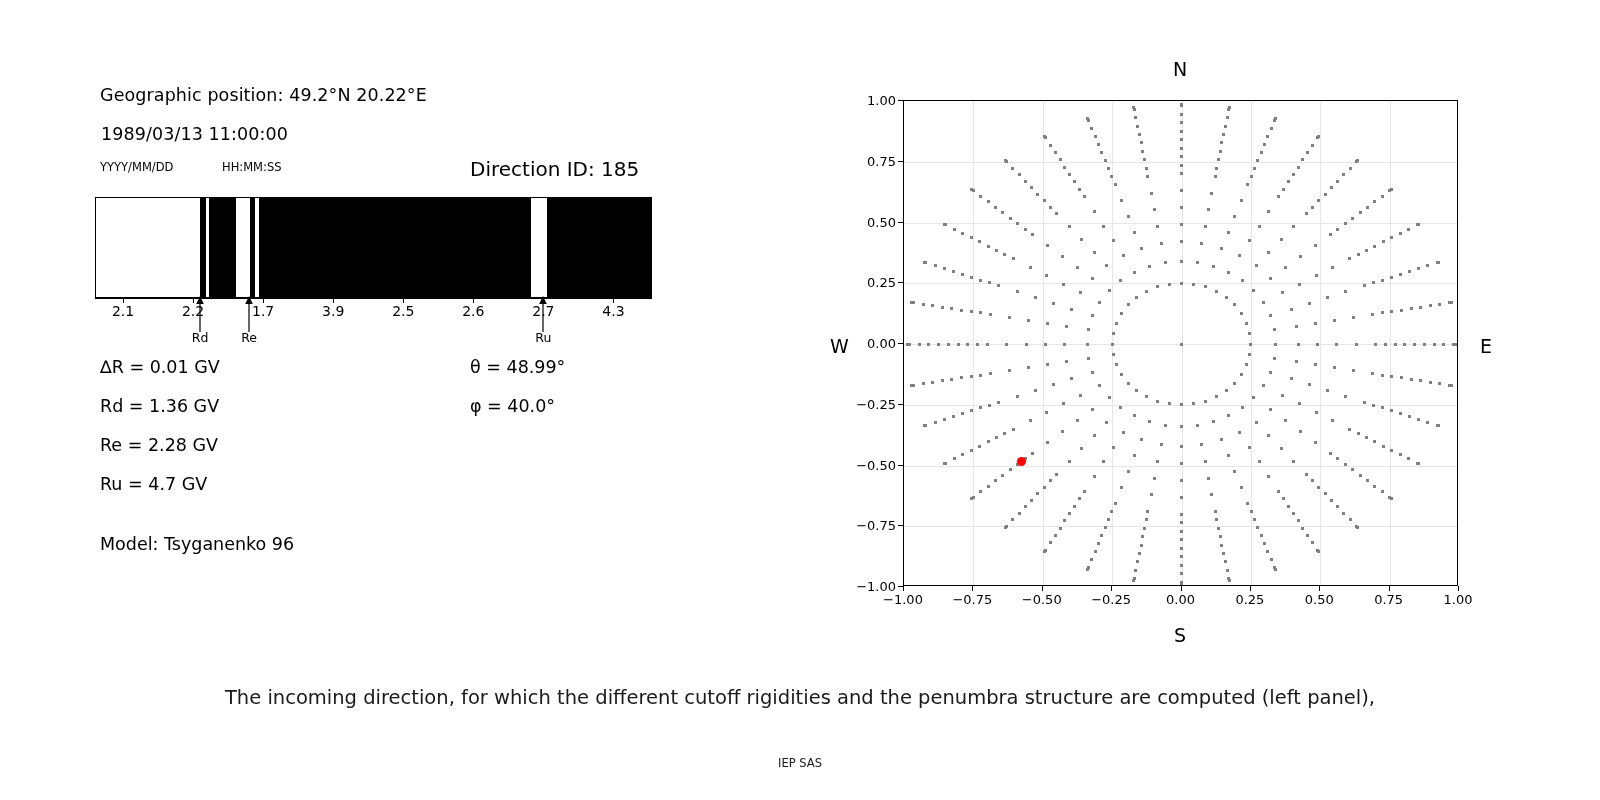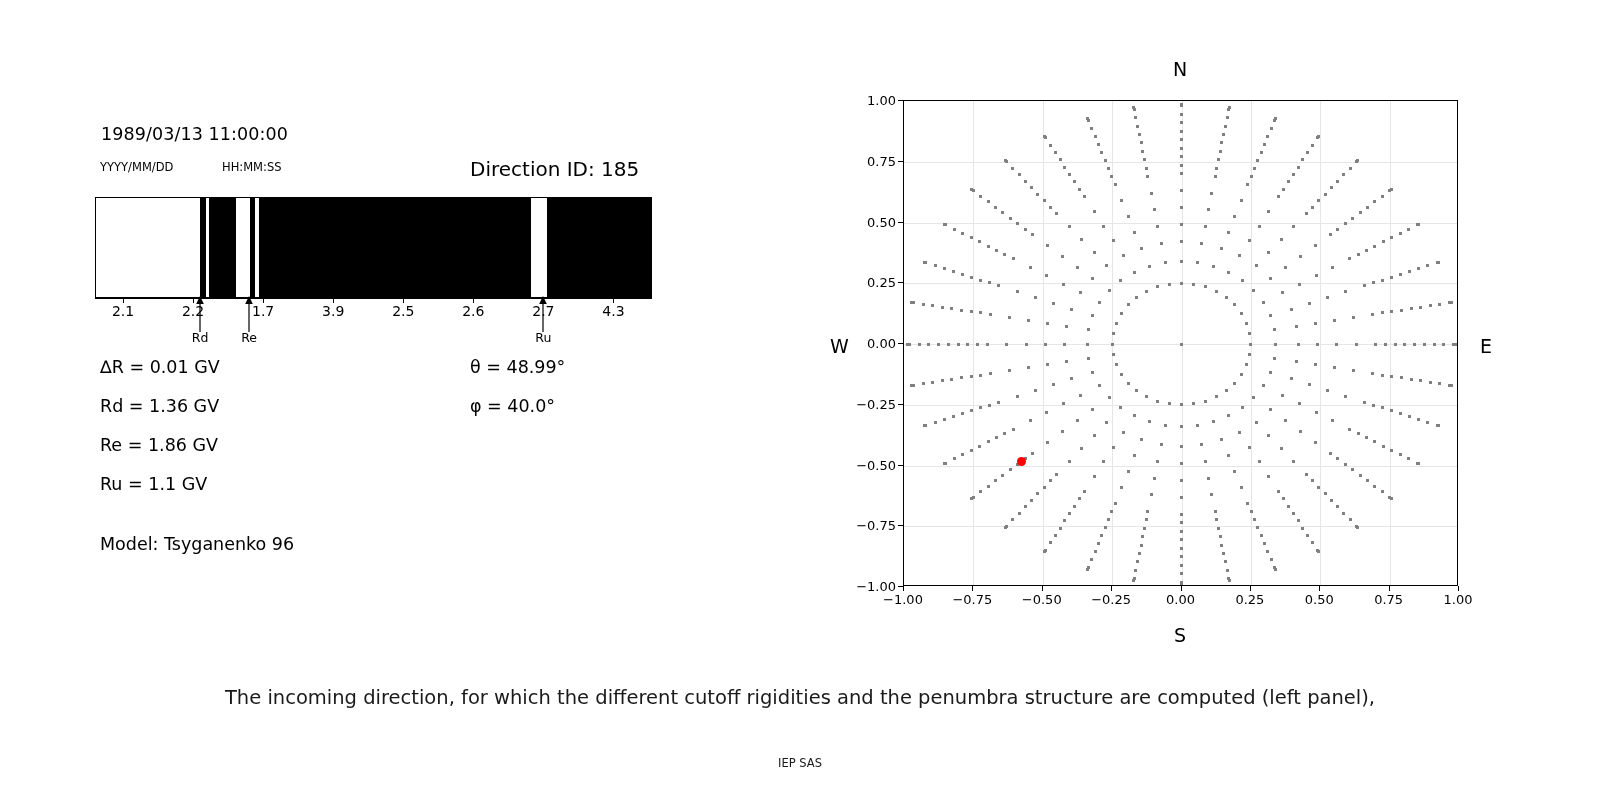--- a/index.html
+++ b/index.html
@@ -197,20 +197,21 @@
     text-align: center;
     font-size: 11.5px;
     color: #1a1a1a;
   }
 </style>
 </head>
 <body>
 
 <div id="left-panel">
 
+  <div class="abs info-line" id="geo-position">Geographic position: 49.2°N 20.22°E</div>
 
   <div class="abs info-line" id="datetime">1989/03/13 11:00:00</div>
 
   <div class="abs format-hint" id="fmt-date">YYYY/MM/DD</div>
 
   <div class="abs format-hint" id="fmt-time">HH:MM:SS</div>
 
   <div class="abs" id="direction-id">Direction ID: 185</div>
 
   <div id="penumbra-wrap">
@@ -263,22 +264,22 @@
           <line x1="7" y1="36" x2="7" y2="4" stroke="#000" stroke-width="1.2"></line>
           <polygon points="7,0 3.2,8 10.8,8" fill="#000"></polygon>
         </svg>
       </div>
       <div class="marker-label" style="left: 543.403px; top: 330px;">Ru</div>
     </div>
 
   <div id="results-left">
       <div class="abs result-line res-left" style="top: 357px;">∆R = 0.01 GV</div>
       <div class="abs result-line res-left" style="top: 396px;">Rd = 1.36 GV</div>
-      <div class="abs result-line res-left" style="top: 435px;">Re = 1.86 GV</div>
-      <div class="abs result-line res-left" style="top: 474px;">Ru = 1.1 GV</div>
+      <div class="abs result-line res-left" style="top: 435px;">Re = 2.28 GV</div>
+      <div class="abs result-line res-left" style="top: 474px;">Ru = 4.7 GV</div>
       <div class="abs result-line res-left" style="top: 534px;">Model: Tsyganenko 96</div>
     </div>
   <div id="results-right">
       <div class="abs result-line res-right" style="top: 357px;">θ = 48.99°</div>
       <div class="abs result-line res-right" style="top: 396px;">φ = 40.0°</div>
     </div>
 </div>
 
 <div id="right-panel">
 

